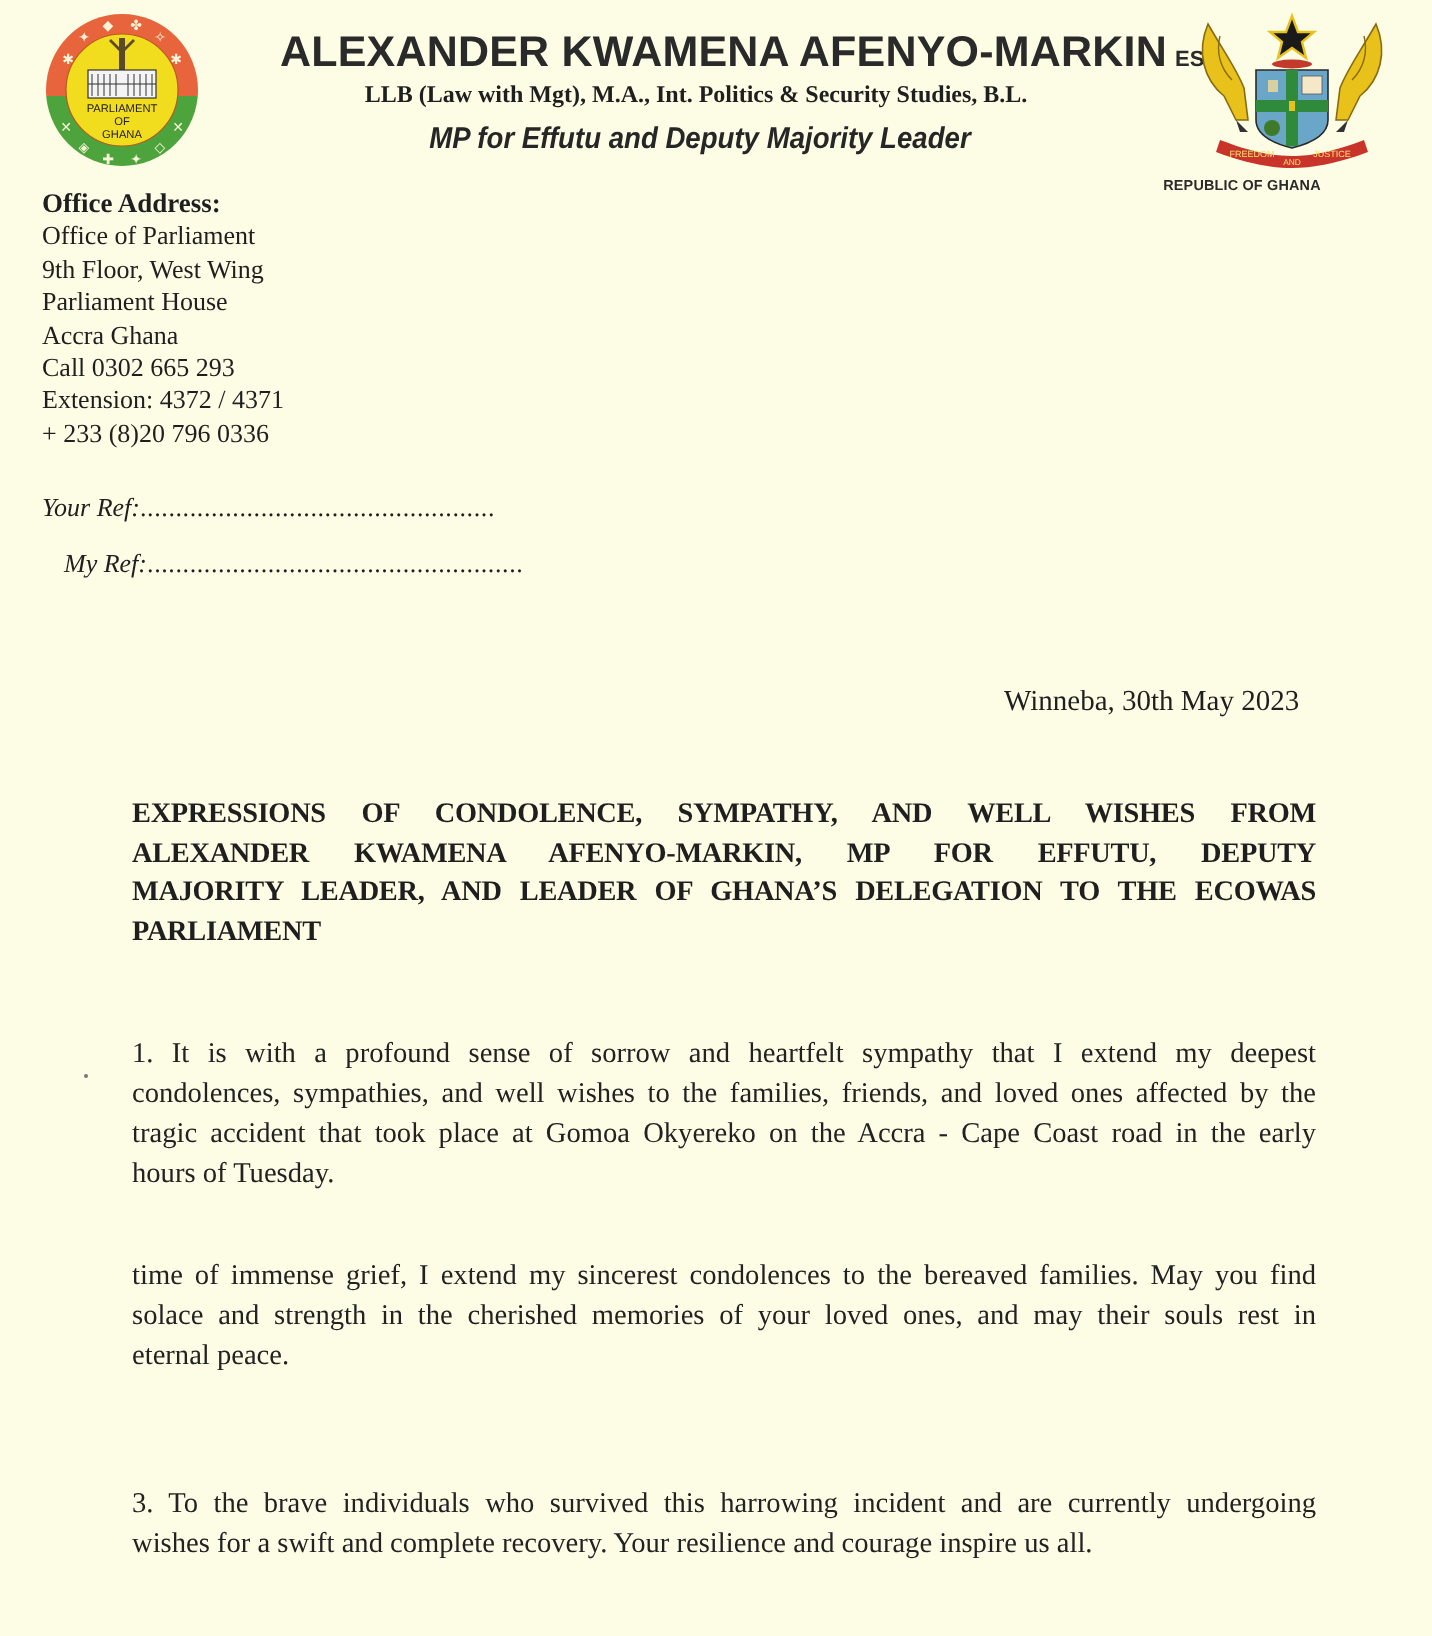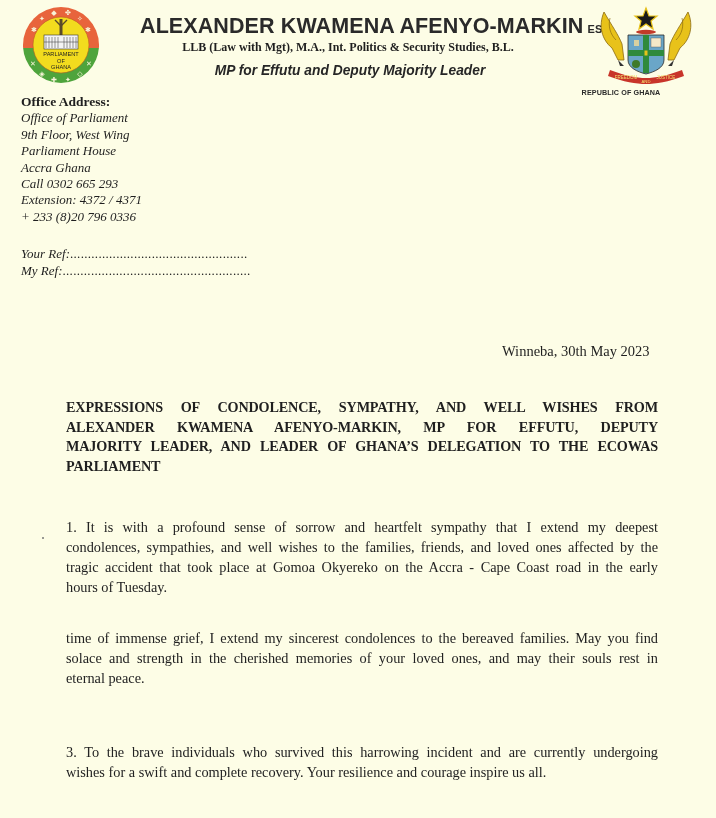--- a/index.html
+++ b/index.html
@@ -36,26 +36,26 @@
     #arms { left: 596px; top: 4px; width: 100px; height: 82px; }
     #arms-caption {
       left: 566px; top: 88px; width: 110px; text-align: center;
       font-family: "Liberation Sans", sans-serif; font-weight: bold; font-size: 7.2px;
       color: #2a2a2a; letter-spacing: 0.1px;
     }
 
     
     #addr { left: 21px; top: 94px; font-size: 13px; line-height: 16.4px; }
     #addr .label { font-weight: bold; font-size: 13.5px; }
-    .addr-line { white-space: nowrap; font-style: italic; }
+    .addr-line { white-space: nowrap; }
 
     .ref { left: 21px; font-style: italic; font-size: 13px; white-space: nowrap; }
     .ref .dots { font-style: normal; letter-spacing: 0.3px; }
     #ref-your { top: 246px; }
-    #ref-my { top: 263px; }
+    #ref-my { top: 274px; margin-left: 11px; }
 
     #date { left: 502px; top: 343px; font-size: 14.5px; white-space: nowrap; }
 
     
     #subject {
       left: 66px; top: 398px; width: 592px;
       font-weight: bold; font-size: 14.2px; line-height: 19.6px;
       text-align: justify; text-decoration-thickness: 1.3px;
       text-underline-offset: 2px; letter-spacing: -0.15px;
     }

